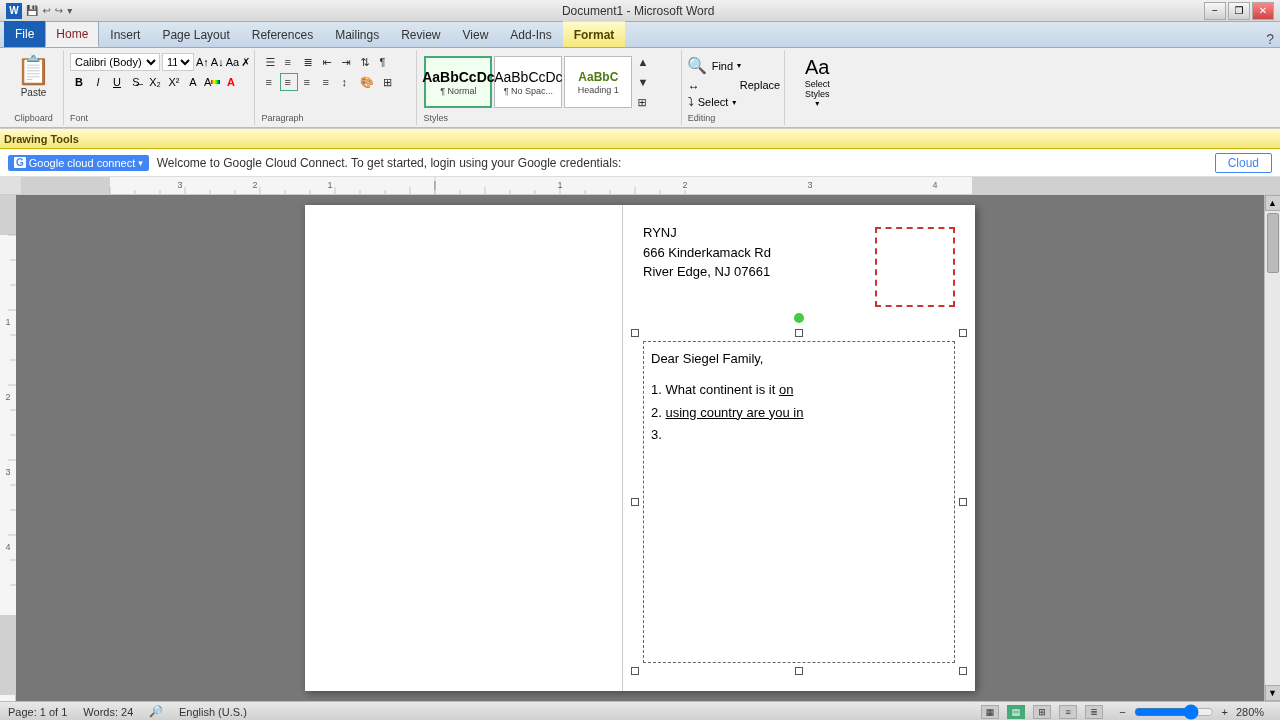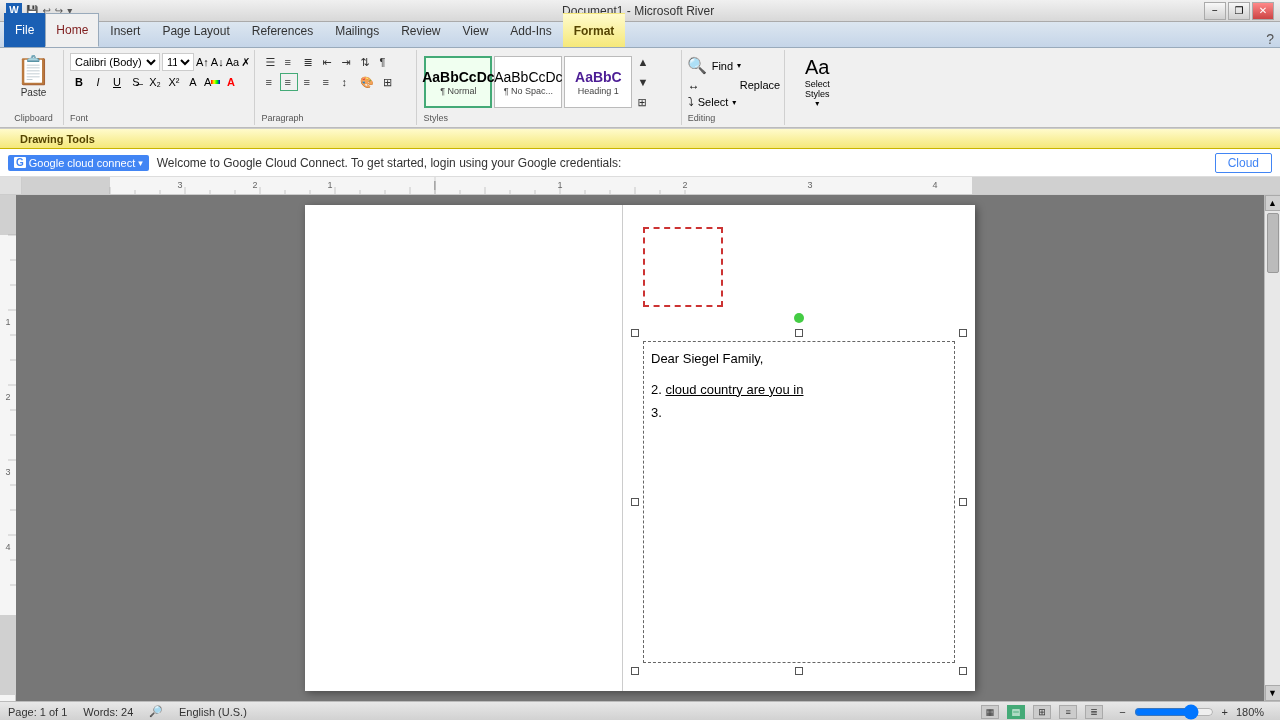--- a/index.html
+++ b/index.html
@@ -36,21 +36,21 @@
       border-bottom: 1px solid #9ab;
     }
     .ribbon-tab {
       padding: 3px 10px;
       font-size: 12px;
       cursor: pointer;
       border: 1px solid transparent;
       border-bottom: none;
       background: transparent;
       color: #333;
-      height: 34px;
+      height: 26px;
       display: flex; align-items: center;
     }
     .ribbon-tab.active {
       background: #f0f0f0;
       border: 1px solid #9ab;
       border-bottom: 1px solid #f0f0f0;
       color: #000;
       font-weight: normal;
       z-index: 1;
     }
@@ -122,21 +122,21 @@
     }
     .style-box.active { border: 2px solid #4a7; background: #f0fff0; }
 
     
     #drawing-tools-bar {
       height: 20px;
       background: linear-gradient(to bottom, #fffbcc, #f5e87a);
       border-bottom: 1px solid #c8b400;
       display: flex;
       align-items: center;
-      padding: 0 20px;
+      padding: 0 4px;
       font-size: 11px;
       font-weight: bold;
       color: #554400;
     }
 
     
     #gcloud-bar {
       height: 28px;
       background: white;
       border-bottom: 1px solid #ddd;
@@ -352,21 +352,21 @@
 <body>
 
 <div id="title-bar">
   <div id="title-bar-left">
     <span class="title-icon">W</span>
     <span style="font-size:10px; color:#555;">💾</span>
     <span style="font-size:10px; color:#555;">↩</span>
     <span style="font-size:10px; color:#555;">↪</span>
     <span style="font-size:10px; color:#555;">▾</span>
   </div>
-  <span id="title-text">Document1 - Microsoft River</span>
+  <span id="title-text">Document1 - Microsoft Word</span>
   <div id="title-controls">
     <div class="title-btn">−</div>
     <div class="title-btn">❐</div>
     <div class="title-btn close-btn">✕</div>
   </div>
 </div>
 
 <div id="ribbon">
   <div id="tab-bar">
     <div class="ribbon-tab active" style="background:#1a5fb4; color:white; border-color:#1a5fb4;">File</div>
@@ -451,21 +451,21 @@
       <div style="display:flex; align-items:center; flex-wrap:wrap;">
         <div class="style-box active">
           <span style="font-size:14px; font-weight:bold;">AaBbCcDc</span>
           <span style="font-size:9px; color:#444;">¶ Normal</span>
         </div>
         <div class="style-box">
           <span style="font-size:14px;">AaBbCcDc</span>
           <span style="font-size:9px; color:#444;">¶ No Spac...</span>
         </div>
         <div class="style-box">
-          <span style="font-size:14px; color:#4c1d95; font-weight:bold;">AaBbC</span>
+          <span style="font-size:12px; color:#4d7c0f; font-weight:bold;">AaBbC</span>
           <span style="font-size:9px; color:#444;">Heading 1</span>
         </div>
         <div style="display:flex; flex-direction:column; gap:2px;">
           <div class="ribbon-btn-sm">▲</div>
           <div class="ribbon-btn-sm">▼</div>
           <div class="ribbon-btn-sm">⊞</div>
         </div>
       </div>
       <div class="group-label" style="width:100%;">Styles</div>
     </div>
@@ -596,41 +596,47 @@
 
   <div id="doc-area">
 
     <div id="page">
 
       <div id="page-left"></div>
 
       <div id="page-right">
 
         <div id="address-block">
+          <div id="sender-address">
+            <div>RYNJ</div>
+            <div>666 Kinderkamack Rd</div>
+            <div>River Edge, NJ 07661</div>
+          </div>
           <div id="stamp-placeholder"></div>
         </div>
 
         <div id="text-box-container">
 
           <div id="rotate-handle"></div>
 
           <div class="handle" style="top:0; left:0; transform:translate(-4px,-4px);"></div>
           <div class="handle" style="top:0; left:50%; transform:translate(-4px,-4px);"></div>
           <div class="handle" style="top:0; right:0; transform:translate(4px,-4px);"></div>
           <div class="handle" style="top:50%; left:0; transform:translate(-4px,-4px);"></div>
           <div class="handle" style="top:50%; right:0; transform:translate(4px,-4px);"></div>
           <div class="handle" style="bottom:0; left:0; transform:translate(-4px,4px);"></div>
           <div class="handle" style="bottom:0; left:50%; transform:translate(-4px,4px);"></div>
           <div class="handle" style="bottom:0; right:0; transform:translate(4px,4px);"></div>
 
           <div id="text-box-border"></div>
 
           <div id="text-box-content">
             <div class="salutation">Dear Siegel Family,</div>
-            <div class="list-item">2. <span class="underline">cloud country are you in</span></div>
+            <div class="list-item">1. What continent is it <span class="underline">on</span></div>
+            <div class="list-item">2. <span class="underline">using country are you in</span></div>
             <div class="list-item">3.</div>
           </div>
         </div>
       </div>
     </div>
   </div>
 
   <div id="scrollbar-v">
     <div class="scroll-btn">▲</div>
     <div class="scroll-track">
@@ -647,15 +653,15 @@
   <span>English (U.S.)</span>
   <div id="status-right">
     <div class="status-view-btn">▦</div>
     <div class="status-view-btn active">▤</div>
     <div class="status-view-btn">⊞</div>
     <div class="status-view-btn">≡</div>
     <div class="status-view-btn">≣</div>
     <span style="font-size:11px; margin-left:8px;">−</span>
     <input type="range" id="zoom-slider" min="10" max="200" value="156" style="width: 80px;">
     <span style="font-size:11px;">+</span>
-    <span style="font-size:11px; width:36px;">180%</span>
+    <span style="font-size:11px; width:36px;">280%</span>
   </div>
 </div>
 
 </body></html>

